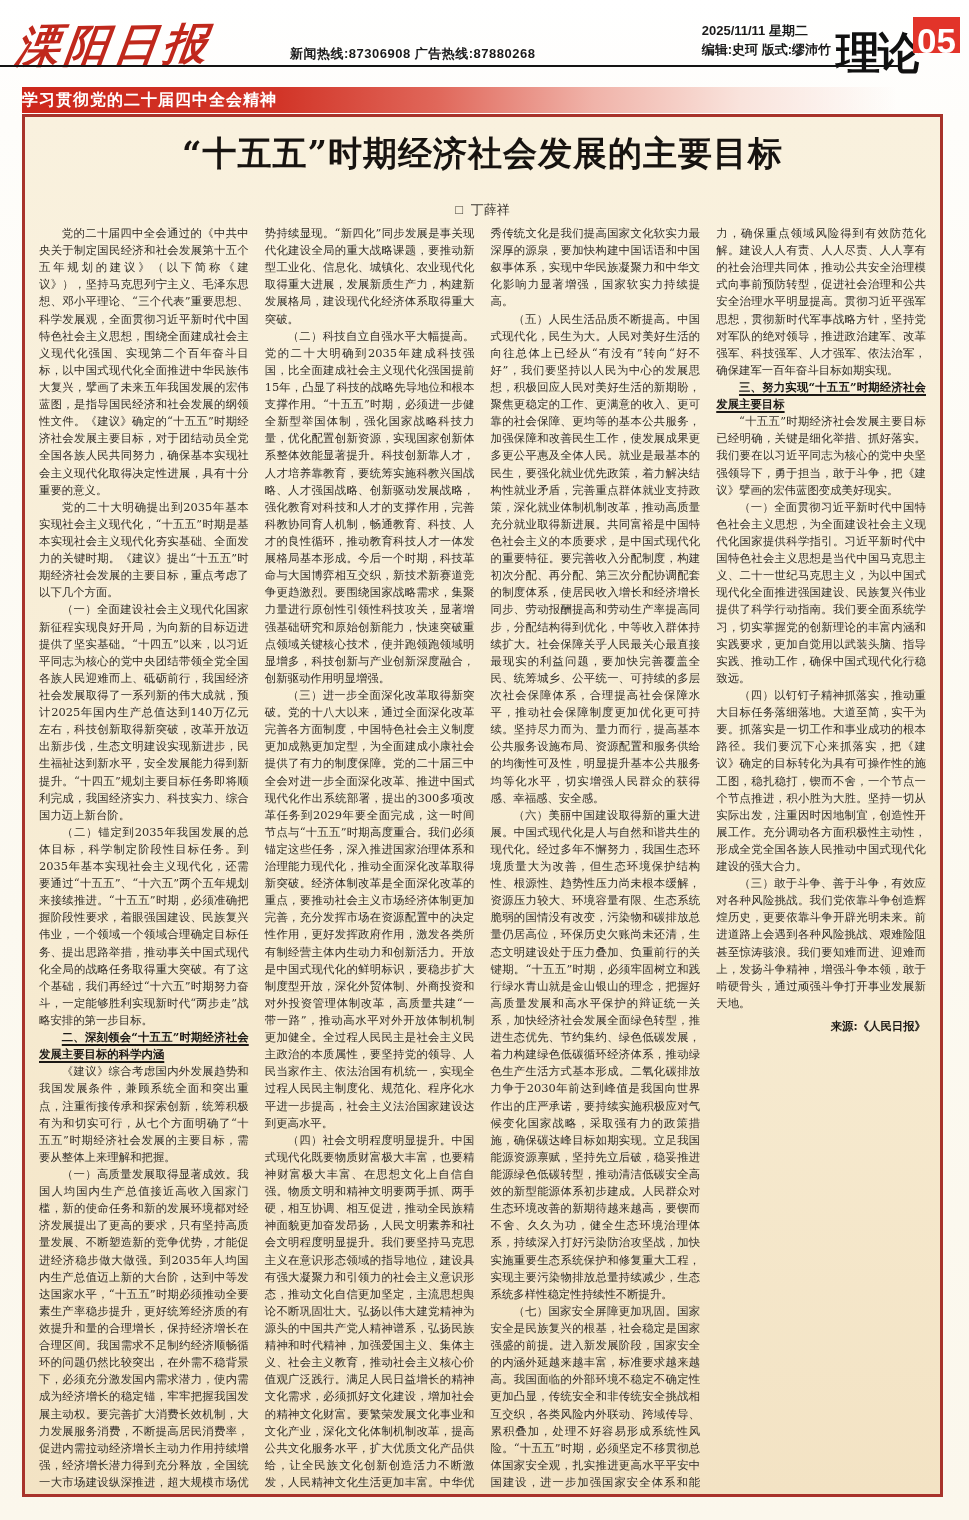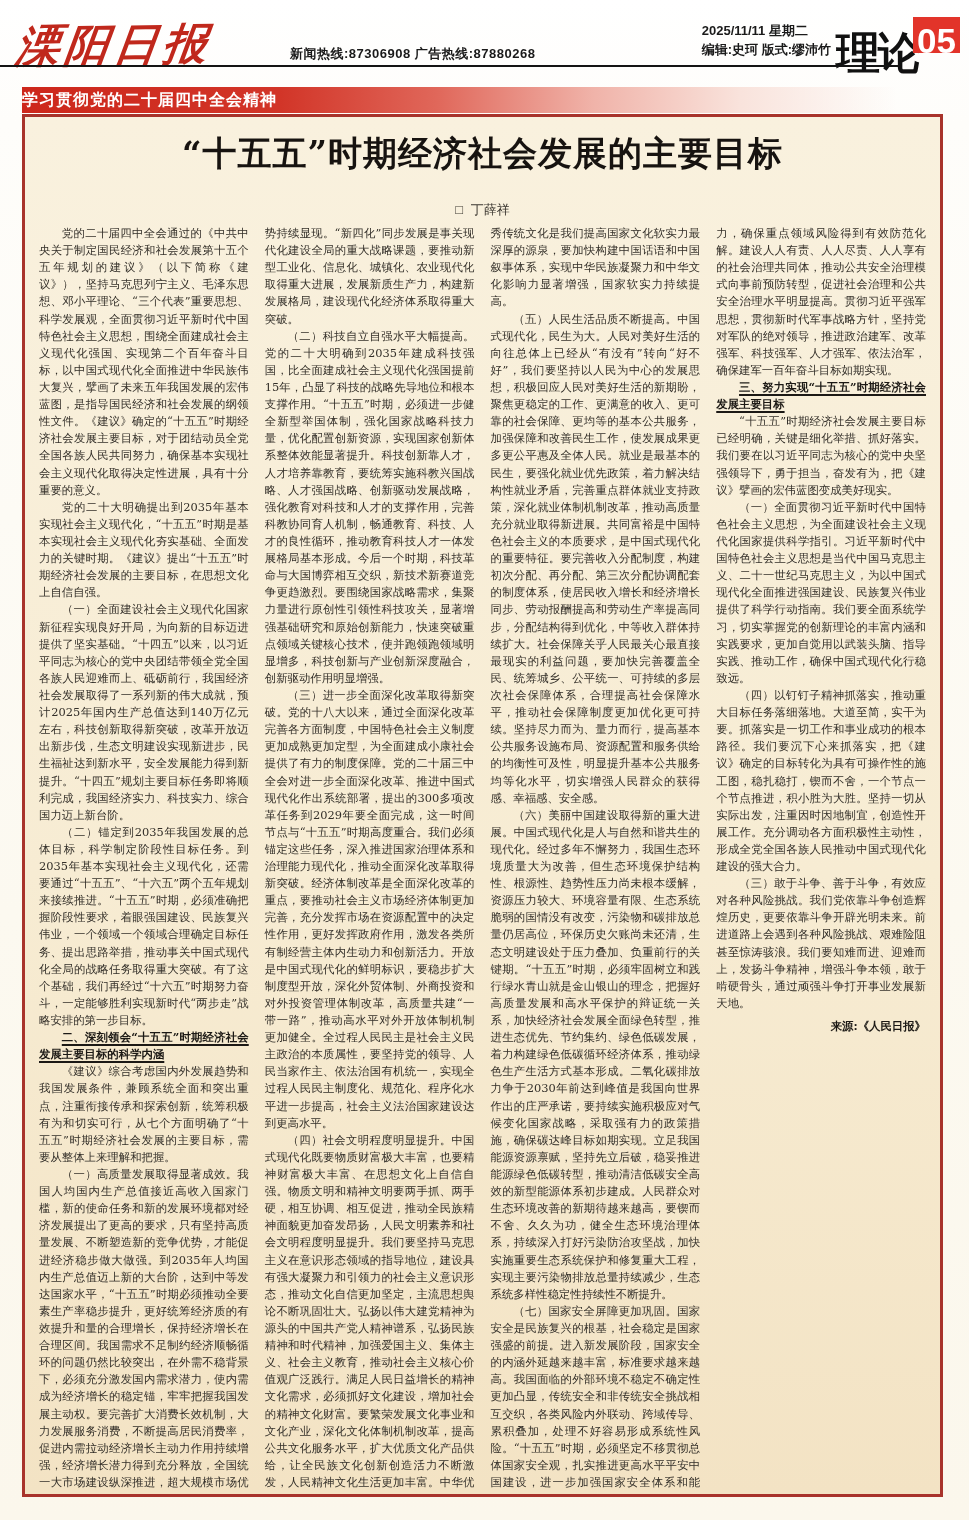--- a/index.html
+++ b/index.html
@@ -92,34 +92,34 @@
   <div class="page-num">05</div>
   <div class="rule"></div>
 
   <div class="banner">学习贯彻党的二十届四中全会精神</div>
 
   <article class="article-box">
     <h1 class="article-title">“十五五”时期经济社会发展的主要目标</h1>
     <div class="article-author">□ 丁薛祥</div>
     <div class="columns" id="article-body" style="font-size: 11.4px;">
         <p class="para">党的二十届四中全会通过的《中共中央关于制定国民经济和社会发展第十五个五年规划的建议》（以下简称《建议》），坚持马克思列宁主义、毛泽东思想、邓小平理论、“三个代表”重要思想、科学发展观，全面贯彻习近平新时代中国特色社会主义思想，围绕全面建成社会主义现代化强国、实现第二个百年奋斗目标，以中国式现代化全面推进中华民族伟大复兴，擘画了未来五年我国发展的宏伟蓝图，是指导国民经济和社会发展的纲领性文件。《建议》确定的“十五五”时期经济社会发展主要目标，对于团结动员全党全国各族人民共同努力，确保基本实现社会主义现代化取得决定性进展，具有十分重要的意义。</p>
-        <p class="para">党的二十大明确提出到2035年基本实现社会主义现代化，“十五五”时期是基本实现社会主义现代化夯实基础、全面发力的关键时期。《建议》提出“十五五”时期经济社会发展的主要目标，在思想文化上自信自强。</p>
+        <p class="para">党的二十大明确提出到2035年基本实现社会主义现代化，“十五五”时期是基本实现社会主义现代化夯实基础、全面发力的关键时期。《建议》提出“十五五”时期经济社会发展的主要目标，重点考虑了以下几个方面。</p>
         <p class="para">（一）全面建设社会主义现代化国家新征程实现良好开局，为向新的目标迈进提供了坚实基础。“十四五”以来，以习近平同志为核心的党中央团结带领全党全国各族人民迎难而上、砥砺前行，我国经济社会发展取得了一系列新的伟大成就，预计2025年国内生产总值达到140万亿元左右，科技创新取得新突破，改革开放迈出新步伐，生态文明建设实现新进步，民生福祉达到新水平，安全发展能力得到新提升。“十四五”规划主要目标任务即将顺利完成，我国经济实力、科技实力、综合国力迈上新台阶。</p>
         <p class="para">（二）锚定到2035年我国发展的总体目标，科学制定阶段性目标任务。到2035年基本实现社会主义现代化，还需要通过“十五五”、“十六五”两个五年规划来接续推进。“十五五”时期，必须准确把握阶段性要求，着眼强国建设、民族复兴伟业，一个领域一个领域合理确定目标任务、提出思路举措，推动事关中国式现代化全局的战略任务取得重大突破。有了这个基础，我们再经过“十六五”时期努力奋斗，一定能够胜利实现新时代“两步走”战略安排的第一步目标。</p>
         <p class="heading">二、深刻领会“十五五”时期经济社会发展主要目标的科学内涵</p>
         <p class="para">《建议》综合考虑国内外发展趋势和我国发展条件，兼顾系统全面和突出重点，注重衔接传承和探索创新，统筹积极有为和切实可行，从七个方面明确了“十五五”时期经济社会发展的主要目标，需要从整体上来理解和把握。</p>
         <p class="para">（一）高质量发展取得显著成效。我国人均国内生产总值接近高收入国家门槛，新的使命任务和新的发展环境都对经济发展提出了更高的要求，只有坚持高质量发展、不断塑造新的竞争优势，才能促进经济稳步做大做强。到2035年人均国内生产总值迈上新的大台阶，达到中等发达国家水平，“十五五”时期必须推动全要素生产率稳步提升，更好统筹经济质的有效提升和量的合理增长，保持经济增长在合理区间。我国需求不足制约经济顺畅循环的问题仍然比较突出，在外需不稳背景下，必须充分激发国内需求潜力，使内需成为经济增长的稳定锚，牢牢把握我国发展主动权。要完善扩大消费长效机制，大力发展服务消费，不断提高居民消费率，促进内需拉动经济增长主动力作用持续增强，经济增长潜力得到充分释放，全国统一大市场建设纵深推进，超大规模市场优势持续显现。“新四化”同步发展是事关现代化建设全局的重大战略课题，要推动新型工业化、信息化、城镇化、农业现代化取得重大进展，发展新质生产力，构建新发展格局，建设现代化经济体系取得重大突破。</p>
         <p class="para">（二）科技自立自强水平大幅提高。党的二十大明确到2035年建成科技强国，比全面建成社会主义现代化强国提前15年，凸显了科技的战略先导地位和根本支撑作用。“十五五”时期，必须进一步健全新型举国体制，强化国家战略科技力量，优化配置创新资源，实现国家创新体系整体效能显著提升。科技创新靠人才，人才培养靠教育，要统筹实施科教兴国战略、人才强国战略、创新驱动发展战略，强化教育对科技和人才的支撑作用，完善科教协同育人机制，畅通教育、科技、人才的良性循环，推动教育科技人才一体发展格局基本形成。今后一个时期，科技革命与大国博弈相互交织，新技术新赛道竞争更趋激烈。要围绕国家战略需求，集聚力量进行原创性引领性科技攻关，显著增强基础研究和原始创新能力，快速突破重点领域关键核心技术，使并跑领跑领域明显增多，科技创新与产业创新深度融合，创新驱动作用明显增强。</p>
         <p class="para">（三）进一步全面深化改革取得新突破。党的十八大以来，通过全面深化改革完善各方面制度，中国特色社会主义制度更加成熟更加定型，为全面建成小康社会提供了有力的制度保障。党的二十届三中全会对进一步全面深化改革、推进中国式现代化作出系统部署，提出的300多项改革任务到2029年要全面完成，这一时间节点与“十五五”时期高度重合。我们必须锚定这些任务，深入推进国家治理体系和治理能力现代化，推动全面深化改革取得新突破。经济体制改革是全面深化改革的重点，要推动社会主义市场经济体制更加完善，充分发挥市场在资源配置中的决定性作用，更好发挥政府作用，激发各类所有制经营主体内生动力和创新活力。开放是中国式现代化的鲜明标识，要稳步扩大制度型开放，深化外贸体制、外商投资和对外投资管理体制改革，高质量共建“一带一路”，推动高水平对外开放体制机制更加健全。全过程人民民主是社会主义民主政治的本质属性，要坚持党的领导、人民当家作主、依法治国有机统一，实现全过程人民民主制度化、规范化、程序化水平进一步提高，社会主义法治国家建设达到更高水平。</p>
         <p class="para">（四）社会文明程度明显提升。中国式现代化既要物质财富极大丰富，也要精神财富极大丰富、在思想文化上自信自强。物质文明和精神文明要两手抓、两手硬，相互协调、相互促进，推动全民族精神面貌更加奋发昂扬，人民文明素养和社会文明程度明显提升。我们要坚持马克思主义在意识形态领域的指导地位，建设具有强大凝聚力和引领力的社会主义意识形态，推动文化自信更加坚定，主流思想舆论不断巩固壮大。弘扬以伟大建党精神为源头的中国共产党人精神谱系，弘扬民族精神和时代精神，加强爱国主义、集体主义、社会主义教育，推动社会主义核心价值观广泛践行。满足人民日益增长的精神文化需求，必须抓好文化建设，增加社会的精神文化财富。要繁荣发展文化事业和文化产业，深化文化体制机制改革，提高公共文化服务水平，扩大优质文化产品供给，让全民族文化创新创造活力不断激发，人民精神文化生活更加丰富。中华优秀传统文化是我们提高国家文化软实力最深厚的源泉，要加快构建中国话语和中国叙事体系，实现中华民族凝聚力和中华文化影响力显著增强，国家软实力持续提高。</p>
         <p class="para">（五）人民生活品质不断提高。中国式现代化，民生为大。人民对美好生活的向往总体上已经从“有没有”转向“好不好”，我们要坚持以人民为中心的发展思想，积极回应人民对美好生活的新期盼，聚焦更稳定的工作、更满意的收入、更可靠的社会保障、更均等的基本公共服务，加强保障和改善民生工作，使发展成果更多更公平惠及全体人民。就业是最基本的民生，要强化就业优先政策，着力解决结构性就业矛盾，完善重点群体就业支持政策，深化就业体制机制改革，推动高质量充分就业取得新进展。共同富裕是中国特色社会主义的本质要求，是中国式现代化的重要特征。要完善收入分配制度，构建初次分配、再分配、第三次分配协调配套的制度体系，使居民收入增长和经济增长同步、劳动报酬提高和劳动生产率提高同步，分配结构得到优化，中等收入群体持续扩大。社会保障关乎人民最关心最直接最现实的利益问题，要加快完善覆盖全民、统筹城乡、公平统一、可持续的多层次社会保障体系，合理提高社会保障水平，推动社会保障制度更加优化更可持续。坚持尽力而为、量力而行，提高基本公共服务设施布局、资源配置和服务供给的均衡性可及性，明显提升基本公共服务均等化水平，切实增强人民群众的获得感、幸福感、安全感。</p>
         <p class="para">（六）美丽中国建设取得新的重大进展。中国式现代化是人与自然和谐共生的现代化。经过多年不懈努力，我国生态环境质量大为改善，但生态环境保护结构性、根源性、趋势性压力尚未根本缓解，资源压力较大、环境容量有限、生态系统脆弱的国情没有改变，污染物和碳排放总量仍居高位，环保历史欠账尚未还清，生态文明建设处于压力叠加、负重前行的关键期。“十五五”时期，必须牢固树立和践行绿水青山就是金山银山的理念，把握好高质量发展和高水平保护的辩证统一关系，加快经济社会发展全面绿色转型，推进生态优先、节约集约、绿色低碳发展，着力构建绿色低碳循环经济体系，推动绿色生产生活方式基本形成。二氧化碳排放力争于2030年前达到峰值是我国向世界作出的庄严承诺，要持续实施积极应对气候变化国家战略，采取强有力的政策措施，确保碳达峰目标如期实现。立足我国能源资源禀赋，坚持先立后破，稳妥推进能源绿色低碳转型，推动清洁低碳安全高效的新型能源体系初步建成。人民群众对生态环境改善的新期待越来越高，要锲而不舍、久久为功，健全生态环境治理体系，持续深入打好污染防治攻坚战，加快实施重要生态系统保护和修复重大工程，实现主要污染物排放总量持续减少，生态系统多样性稳定性持续性不断提升。</p>
         <p class="para">（七）国家安全屏障更加巩固。国家安全是民族复兴的根基，社会稳定是国家强盛的前提。进入新发展阶段，国家安全的内涵外延越来越丰富，标准要求越来越高。我国面临的外部环境不稳定不确定性更加凸显，传统安全和非传统安全挑战相互交织，各类风险内外联动、跨域传导、累积叠加，处理不好容易形成系统性风险。“十五五”时期，必须坚定不移贯彻总体国家安全观，扎实推进更高水平平安中国建设，进一步加强国家安全体系和能力，确保重点领域风险得到有效防范化解。建设人人有责、人人尽责、人人享有的社会治理共同体，推动公共安全治理模式向事前预防转型，促进社会治理和公共安全治理水平明显提高。贯彻习近平强军思想，贯彻新时代军事战略方针，坚持党对军队的绝对领导，推进政治建军、改革强军、科技强军、人才强军、依法治军，确保建军一百年奋斗目标如期实现。</p>
         <p class="heading">三、努力实现“十五五”时期经济社会发展主要目标</p>
-        <p class="para">“十五五”时期经济社会发展主要目标已经明确，关键是细化举措、抓好落实。我们要在以习近平同志为核心的党中央坚强领导下，勇于担当，奋发有为，把《建议》擘画的宏伟蓝图变成美好现实。</p>
+        <p class="para">“十五五”时期经济社会发展主要目标已经明确，关键是细化举措、抓好落实。我们要在以习近平同志为核心的党中央坚强领导下，勇于担当，敢于斗争，把《建议》擘画的宏伟蓝图变成美好现实。</p>
         <p class="para">（一）全面贯彻习近平新时代中国特色社会主义思想，为全面建设社会主义现代化国家提供科学指引。习近平新时代中国特色社会主义思想是当代中国马克思主义、二十一世纪马克思主义，为以中国式现代化全面推进强国建设、民族复兴伟业提供了科学行动指南。我们要全面系统学习，切实掌握党的创新理论的丰富内涵和实践要求，更加自觉用以武装头脑、指导实践、推动工作，确保中国式现代化行稳致远。</p>
         <p class="para">（四）以钉钉子精神抓落实，推动重大目标任务落细落地。大道至简，实干为要。抓落实是一切工作和事业成功的根本路径。我们要沉下心来抓落实，把《建议》确定的目标转化为具有可操作性的施工图，稳扎稳打，锲而不舍，一个节点一个节点推进，积小胜为大胜。坚持一切从实际出发，注重因时因地制宜，创造性开展工作。充分调动各方面积极性主动性，形成全党全国各族人民推动中国式现代化建设的强大合力。</p>
         <p class="para">（三）敢于斗争、善于斗争，有效应对各种风险挑战。我们党依靠斗争创造辉煌历史，更要依靠斗争开辟光明未来。前进道路上会遇到各种风险挑战、艰难险阻甚至惊涛骇浪。我们要知难而进、迎难而上，发扬斗争精神，增强斗争本领，敢于啃硬骨头，通过顽强斗争打开事业发展新天地。</p>
         <p class="source">来源:《人民日报》</p>
       </div>
   </article>
 
 </div>
 
 </body></html>

